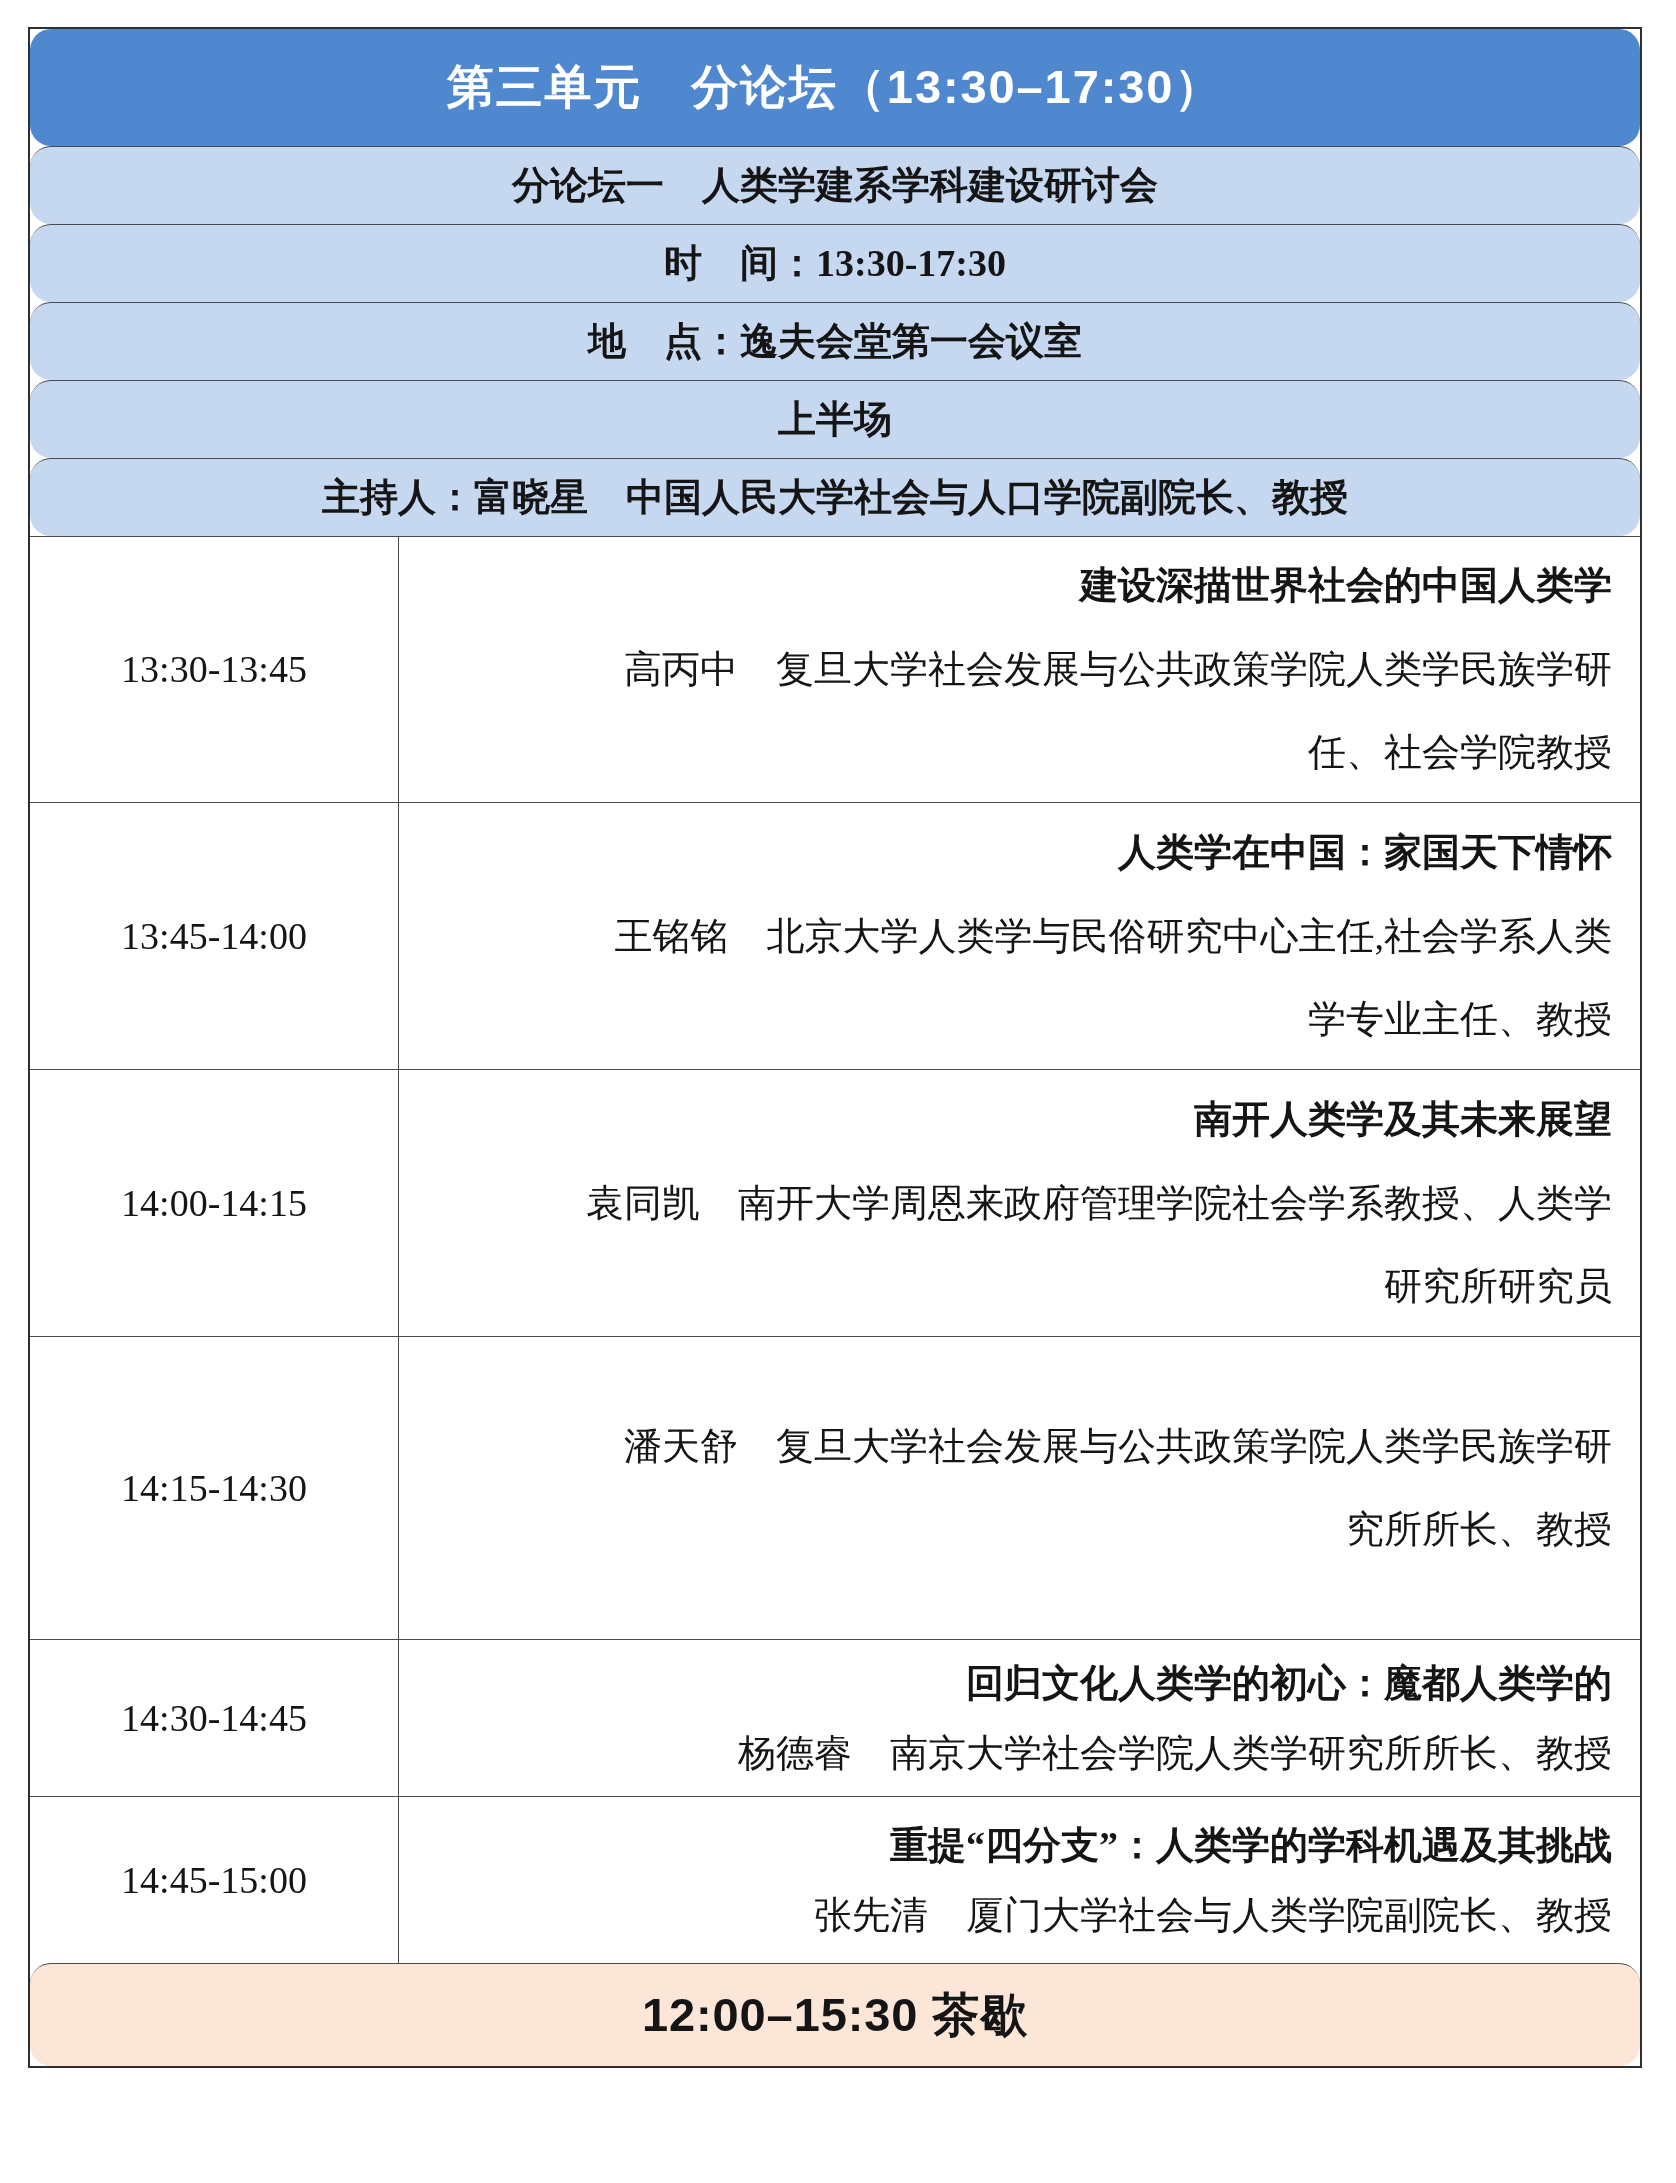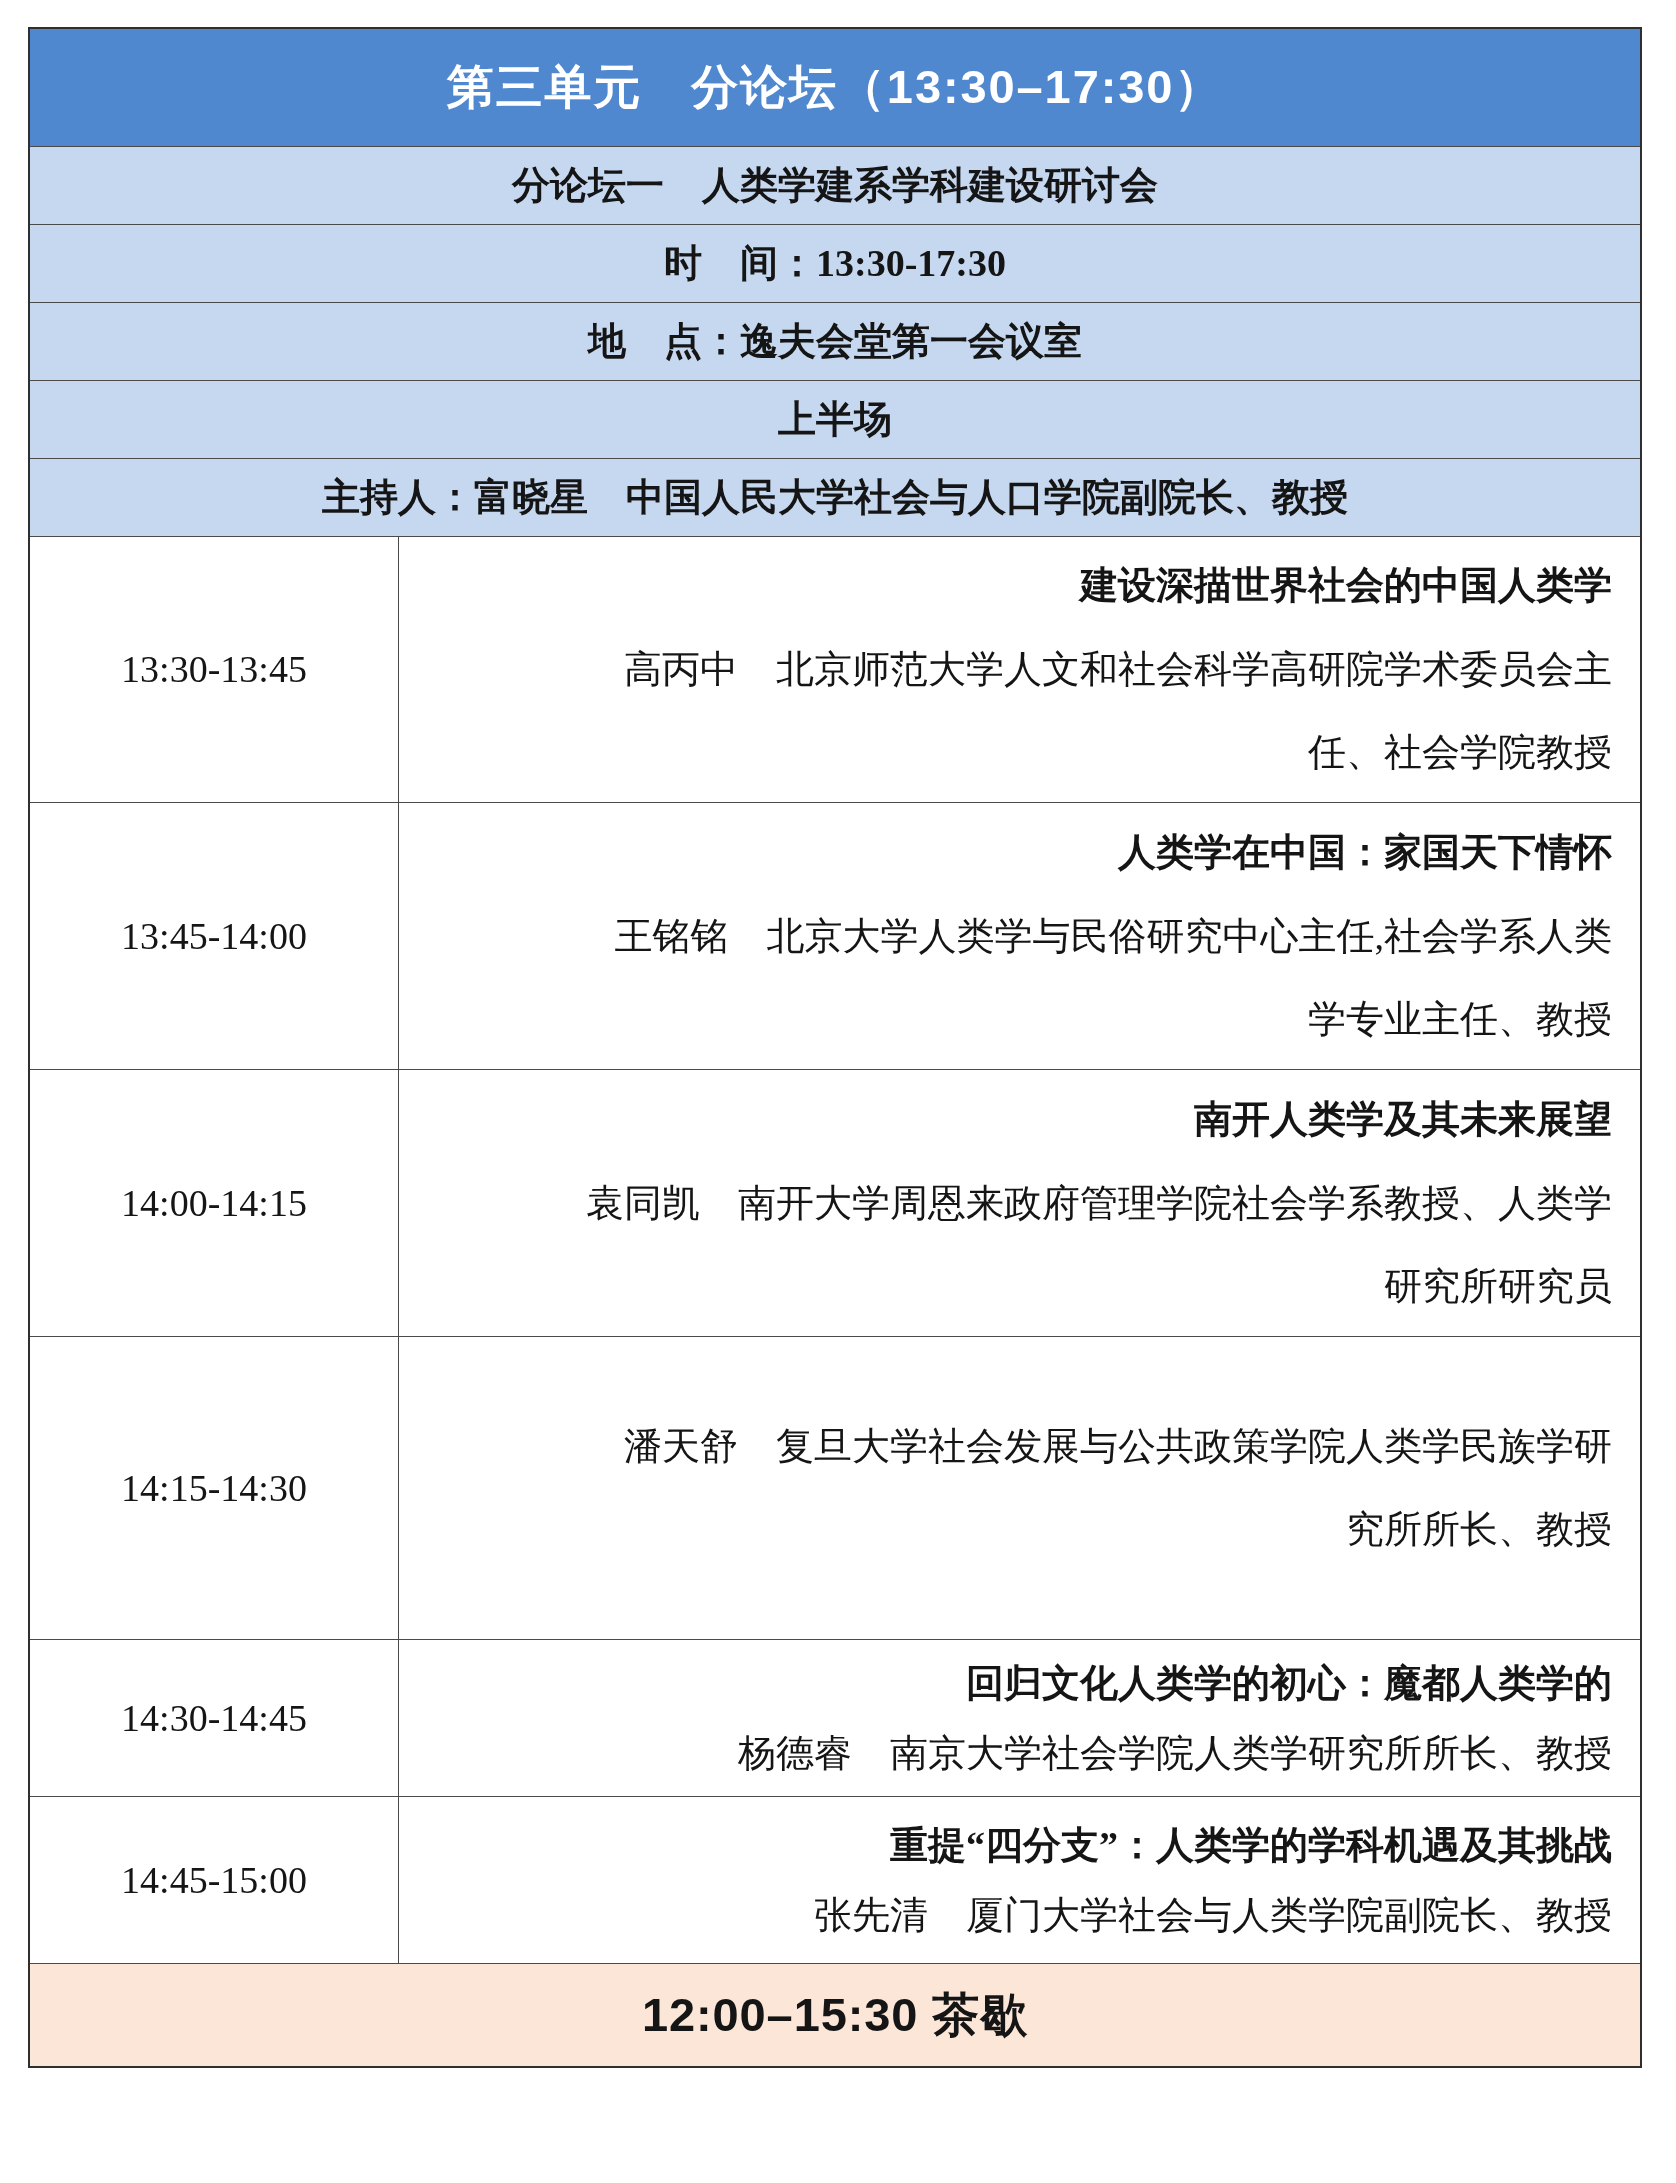--- a/index.html
+++ b/index.html
@@ -16,20 +16,21 @@
     color:#151515;overflow:hidden;position:relative;
   }
   .schedule{
     position:absolute;left:28px;top:26.5px;width:1614px;
     border:2.8px solid #2f2f2f;background:#fff;
   }
   .row{
     display:flex;align-items:center;justify-content:center;
     border-top:1.9px solid var(--border);
     text-align:center;
+    border-radius:21px;
   }
   .row:first-child{border-top:none;}
   .unit-header{
     height:117px;background:var(--header-bg);
   }
   .unit-header .txt{
     color:#ffffff;font-family:"Liberation Sans","DejaVu Sans",sans-serif;
     font-weight:bold;font-size:47px;letter-spacing:1.9px;
   }
   .sub{
@@ -86,21 +87,21 @@
   </div>
 
   <div class="row sub">
     <span>主持人：富晓星　中国人民大学社会与人口学院副院长、教授</span>
   </div>
 
   <div class="session" style="min-height:251px;">
     <div class="time">13:30-13:45</div>
     <div class="content">
       <div class="s-title">建设深描世界社会的中国人类学</div>
-      <div class="s-speaker">高丙中　北京师范大学人文和社会科学高研院学术委员会主</div>
+      <div class="s-speaker">高丙中　复旦大学社会发展与公共政策学院人类学民族学研</div>
       <div class="s-speaker cont">任、社会学院教授</div>
     </div>
   </div>
 
   <div class="session" style="min-height:256px;">
     <div class="time">13:45-14:00</div>
     <div class="content">
       <div class="s-title">人类学在中国：家国天下情怀</div>
       <div class="s-speaker">王铭铭　北京大学人类学与民俗研究中心主任,社会学系人类</div>
       <div class="s-speaker cont">学专业主任、教授</div>

